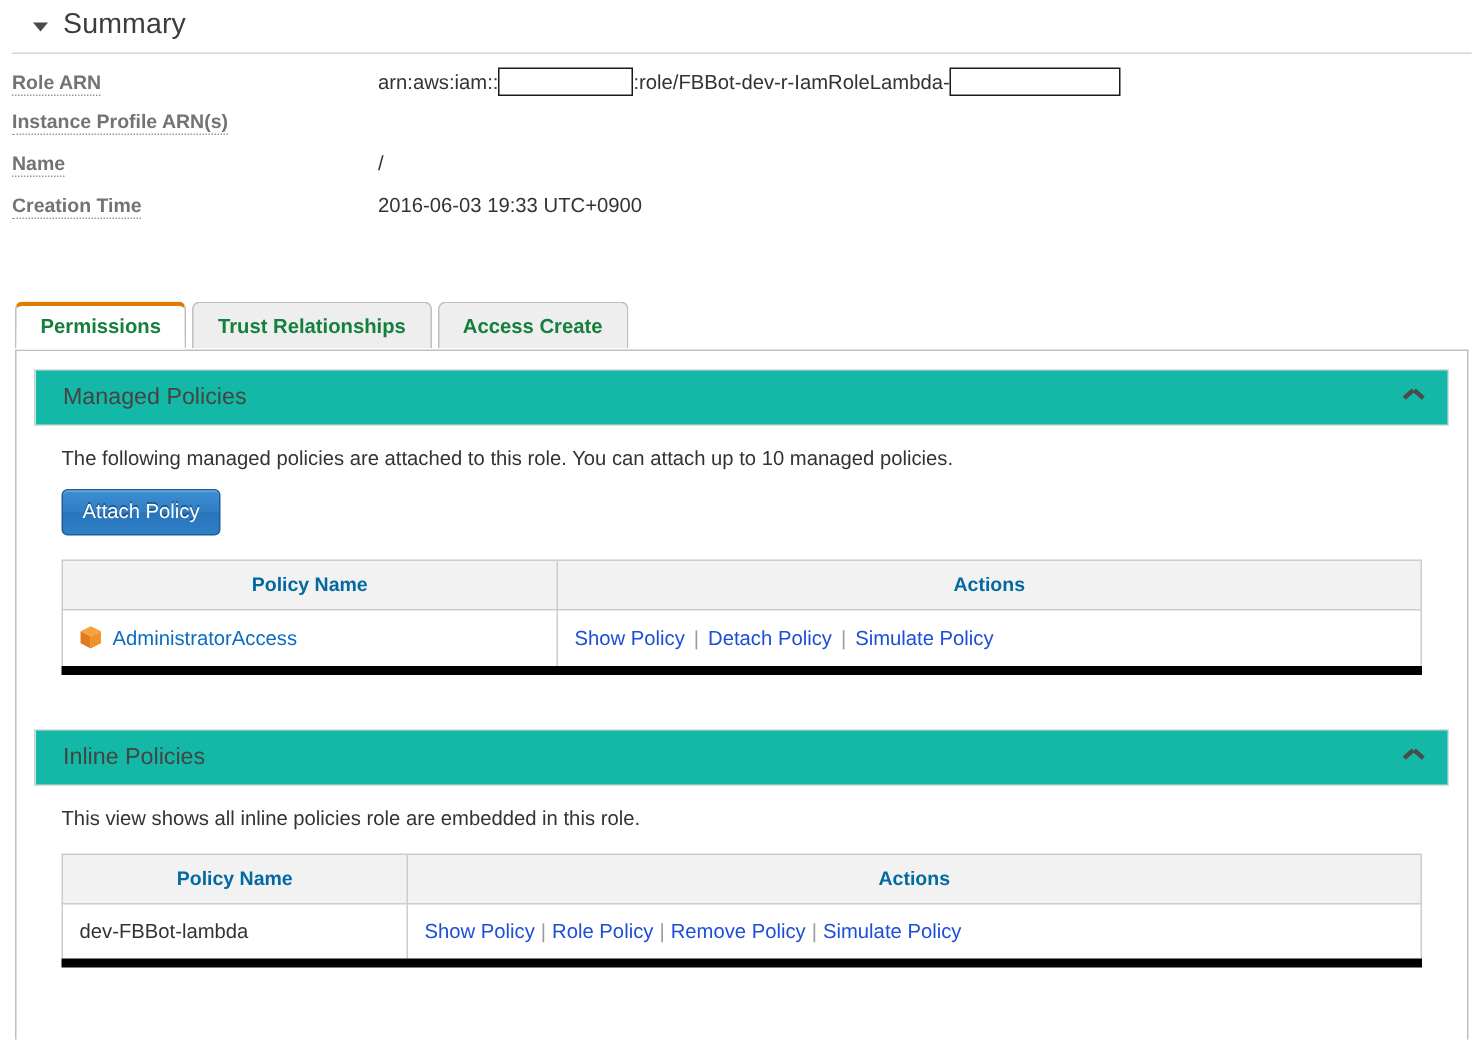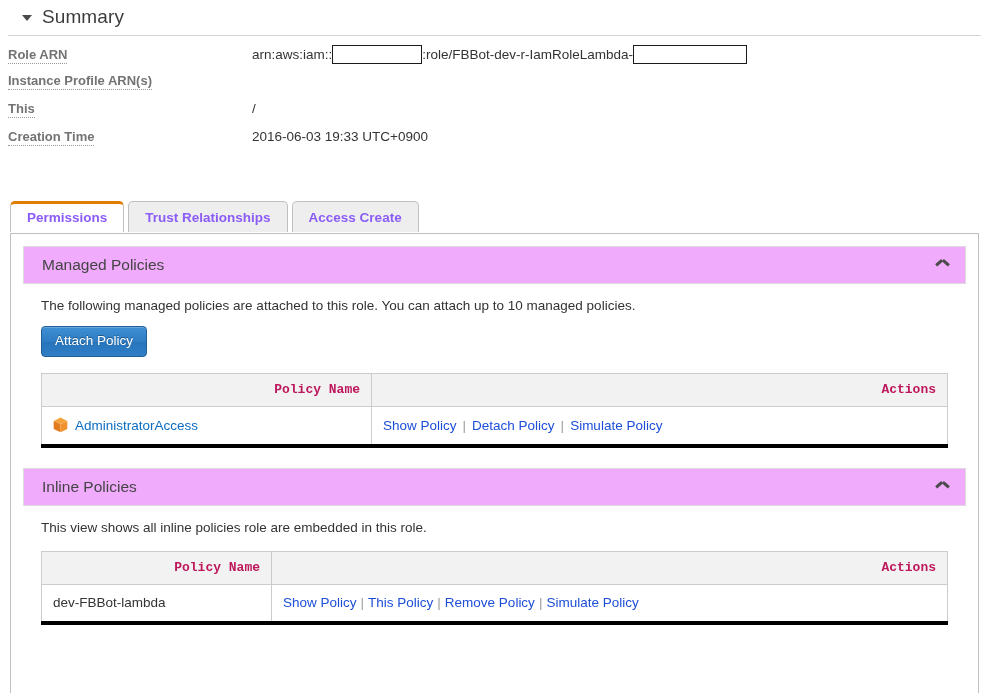--- a/index.html
+++ b/index.html
@@ -87,21 +87,21 @@
   .tabs {
     display: flex;
     align-items: flex-end;
     gap: 4px;
     position: relative;
     z-index: 2;
   }
   .tab {
     font-size: 13.5px;
     font-weight: bold;
-    color: #8b5cf6;
+    color: #15803d;
     padding: 8px 16px 8px 16px;
     background: #eeeeee;
     border: 1px solid #bfbfbf;
     border-bottom: none;
     border-radius: 5px 5px 0 0;
     line-height: 15px;
     box-sizing: border-box;
     height: 31px;
     cursor: pointer;
   }
@@ -125,23 +125,23 @@
   .panel {
     margin: 0 10px 0 10px;
     border: 1px solid #bfbfbf;
     background: #ffffff;
     padding: 12px;
     box-sizing: border-box;
     height: 470px;
   }
 
   
-  .section + .section { margin-top: 8px; }
+  .section + .section { margin-top: 24px; }
   .section-head {
-    background: #f0abfc;
+    background: #14b8a6;
     border: 1px solid #dcdcdc;
     display: flex;
     align-items: center;
     justify-content: space-between;
     padding: 9px 16px 10px 18px;
     box-sizing: border-box;
     height: 38px;
     cursor: pointer;
   }
   .section-title {
@@ -193,36 +193,35 @@
     width: 100%;
     border-collapse: collapse;
     margin-top: 16px;
     border: 1px solid #cccccc;
     table-layout: fixed;
   }
   table.policy-table th {
     background: #f2f2f2;
     font-size: 13px;
     font-weight: bold;
-    color: #be185d;
-    text-align: right;
+    color: #0369a1;
+    text-align: center;
     padding: 8px 11px 9px 11px;
     border: 1px solid #cccccc;
     border-top: none;
-    font-family: Liberation Mono, monospace;
   }
   table.policy-table td {
     font-size: 13.5px;
     color: #333333;
     padding: 10px 11px 11px 11px;
     border: 1px solid #cccccc;
     border-bottom: none;
     background: #ffffff;
   }
-  table.policy-table tr.row-body td { border-bottom: 4px solid #000000; }
+  table.policy-table tr.row-body td { border-bottom: 6px solid #000000; }
 
   .cube-icon {
     display: inline-block;
     width: 15px; height: 16px;
     vertical-align: -3px;
     margin-right: 7px;
   }
   .policy-link {
     color: #0b6cc1;
     text-decoration: none;
@@ -263,21 +262,21 @@
 
   <div class="srow">
     <div class="slabel">
       <span>Instance Profile ARN(s)</span>
     </div>
     <div class="svalue"></div>
   </div>
 
   <div class="srow">
     <div class="slabel">
-      <span>This</span>
+      <span>Name</span>
     </div>
     <div class="svalue">/</div>
   </div>
 
   <div class="srow">
     <div class="slabel">
       <span>Creation Time</span>
     </div>
     <div class="svalue">2016-06-03 19:33 UTC+0900</div>
   </div>
@@ -350,21 +349,21 @@
         <thead>
           <tr>
             <th>Policy Name</th>
             <th>Actions</th>
           </tr>
         </thead>
         <tbody>
           <tr class="row-body">
             <td>dev-FBBot-lambda</td>
             <td class="act">
-              <a>Show Policy</a><span class="sep tight">|</span><a>This Policy</a><span class="sep tight">|</span><a>Remove Policy</a><span class="sep tight">|</span><a>Simulate Policy</a>
+              <a>Show Policy</a><span class="sep tight">|</span><a>Role Policy</a><span class="sep tight">|</span><a>Remove Policy</a><span class="sep tight">|</span><a>Simulate Policy</a>
             </td>
           </tr>
         </tbody>
       </table>
     </div>
   </div>
 
 </div>
 
 </body></html>

